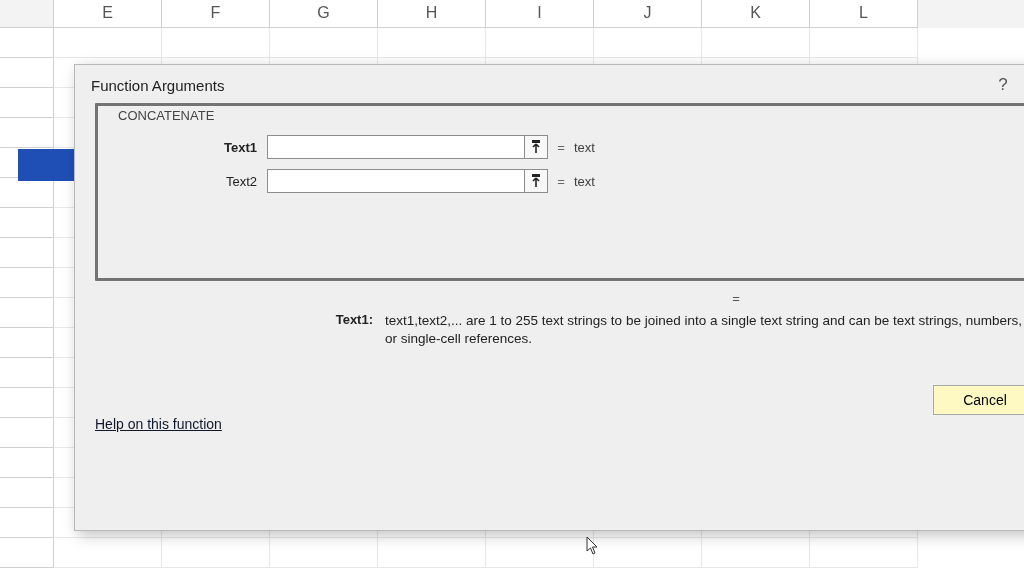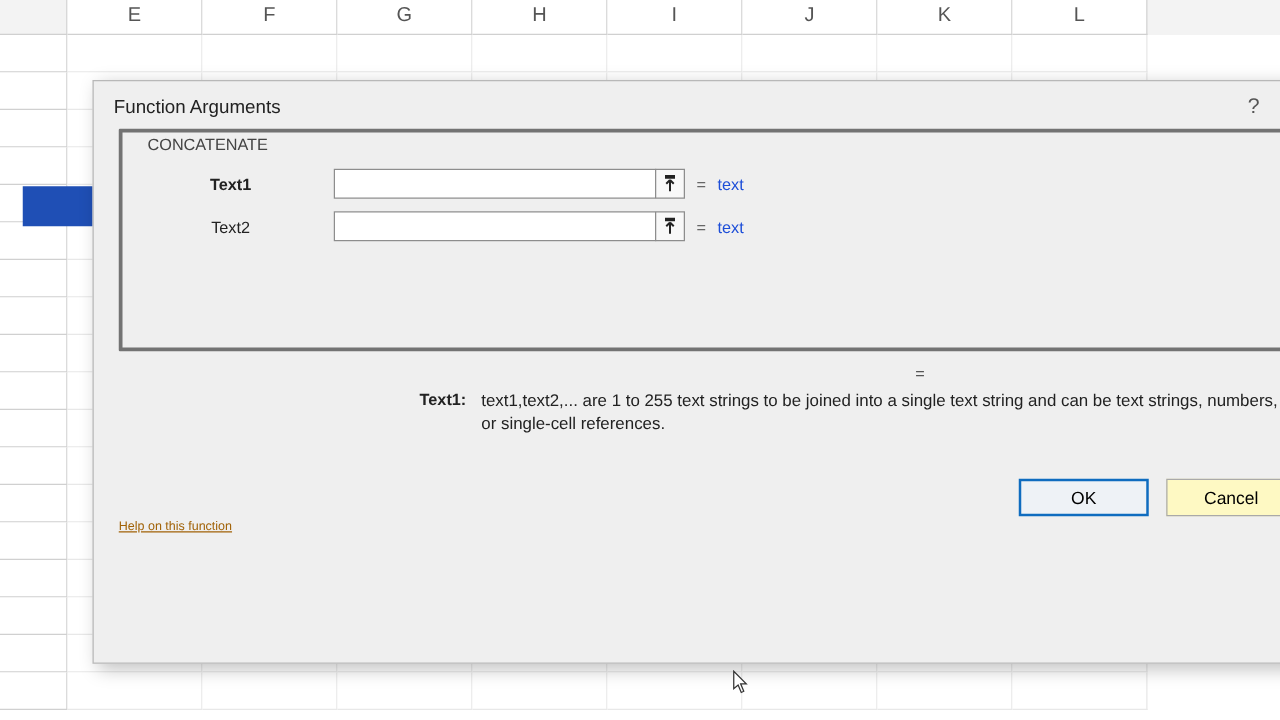--- a/index.html
+++ b/index.html
@@ -88,21 +88,21 @@
     padding:0 6px;
     font-size:13px;
     color:#444;
   }
 
   .arg-row {
     display:flex; align-items:center;
     margin-top:10px;
   }
   .arg-label {
-    width:155px; text-align:center;
+    width:155px; text-align:right;
     padding-right:10px;
     font-size:13px; color:#222;
   }
   .arg-label.bold{ font-weight:700;}
   .arg-input {
     width:258px; height:24px;
     border:1px solid #8d8d8d;
     background:#fff;
     font-size:13px;
     padding:0 4px;
@@ -110,39 +110,39 @@
   .ref-btn {
     width:24px; height:24px;
     border:1px solid #8d8d8d;
     background:#f8f8f8;
     display:flex; align-items:center; justify-content:center;
     margin-left:-1px;
     cursor:pointer;
   }
   .ref-btn svg{display:block;}
   .arg-eq { width:26px; text-align:center; color:#666;}
-  .arg-res { color:#1d4ed8; font-size:13px;}
+  .arg-res { color:#404040; font-size:13px;}
 
   .mid-eq {
     text-align:center; color:#555; margin:10px 0 6px 0; font-size:13px;
     padding-left:340px;
   }
   .desc1 { font-size:13.5px; margin:4px 0 12px 0;}
   .desc2row{ display:flex; }
   .desc2label{ width:290px; text-align:right; font-weight:700; padding-right:12px;}
   .desc2txt{ flex:1; font-size:13.5px; line-height:1.35;}
 
   .formula-result{ margin-top:42px; font-size:13.5px;}
 
   .bottom-row{
     display:flex; align-items:center;
     margin-top:20px;
   }
   .help-link{
-    color:#a16207; text-decoration:underline; cursor:pointer; font-size:10px;margin-top:48px;
+    color:#0f172a; text-decoration:underline; cursor:pointer; font-size:14px;margin-top:48px;
   }
   .bottom-row .spacer{flex:1;}
   .btn {
     width:104px; height:30px;
     font-size:14px;
     background:#fef9c3;
     border:1px solid #a9a9a9;
     cursor:pointer;
     margin-left:14px;
   }
@@ -431,21 +431,20 @@
 
     <div class="desc2row">
       <div class="desc2label">Text1:</div>
       <div class="desc2txt">text1,text2,... are 1 to 255 text strings to be joined into a single text string and can be text strings, numbers, or single-cell references.</div>
     </div>
 
 
     <div class="bottom-row">
       <span class="help-link">Help on this function</span>
       <span class="spacer"></span>
-      <button class="btn primary">OK</button>
       <button class="btn">Cancel</button>
     </div>
   </div>
 </div>
 
 <svg class="cursor" width="14" height="20" viewBox="0 0 14 20">
   <path d="M1 1 L1 15 L4.5 12 L7 18 L9 17 L6.5 11 L11 11 Z" fill="#fff" stroke="#333" stroke-width="1"></path>
 </svg>
 
 </body></html>

